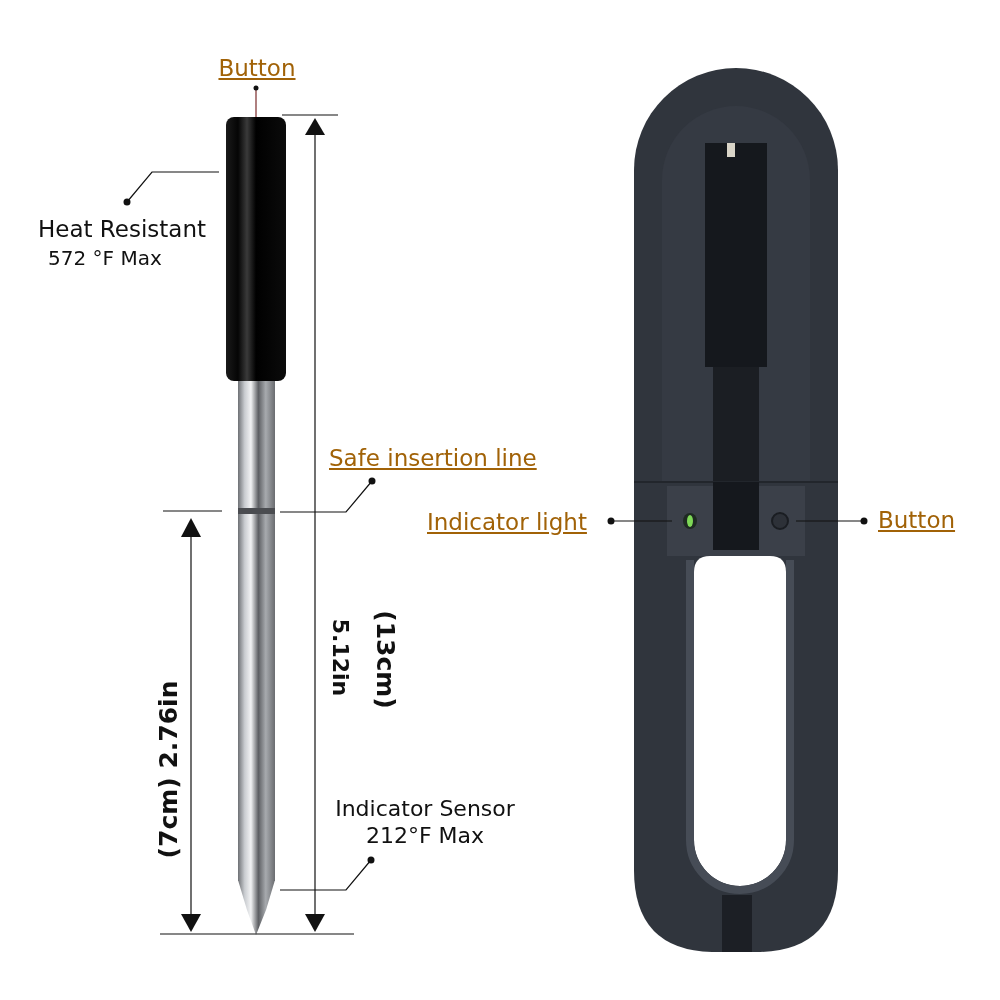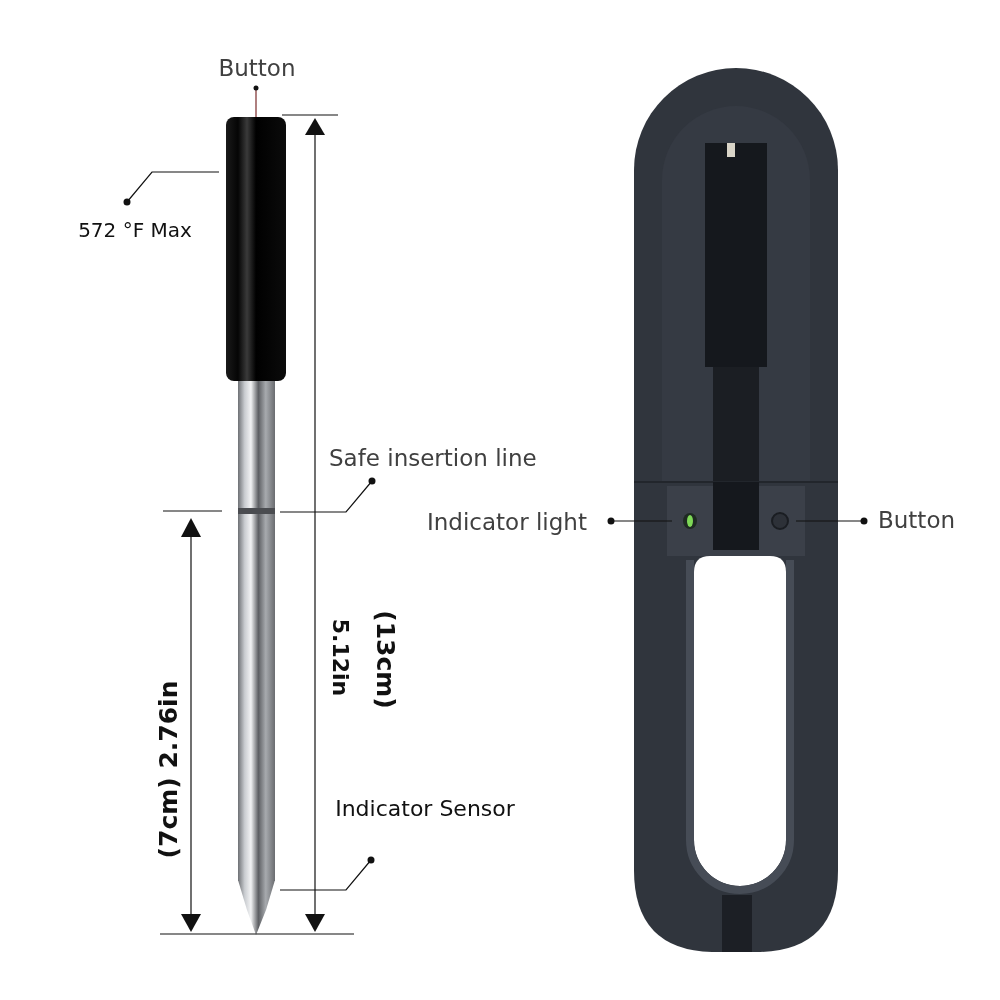--- a/index.html
+++ b/index.html
@@ -1,18 +1,18 @@
 <!DOCTYPE html>
 <html><head>
   <meta charset="utf-8">
   <style>
     html, body { margin:0; padding:0; background:#ffffff; }
     body { width:1000px; height:1000px; position:relative; overflow:hidden; font-family:"DejaVu Sans","Liberation Sans",sans-serif; color:#111; }
     .abs { position:absolute; }
-    .label { position:absolute; font-size:23px; line-height:28px; color:#404040; white-space:nowrap; }
+    .label { position:absolute; font-size:23px; line-height:28px; color:#a16207; white-space:nowrap;text-decoration:underline; }
     .center { text-align:center; }
     svg.overlay { position:absolute; left:0; top:0; }
     .vtext { position:absolute; font-weight:bold; font-size:25px; color:#111; white-space:nowrap; transform-origin:center center; }
   </style>
 </head>
 <body>
 
 <svg class="overlay" width="1000" height="1000" viewBox="0 0 1000 1000">
   <defs>
     <linearGradient id="steel" x1="0" x2="1" y1="0" y2="0">
@@ -86,27 +86,29 @@
 
   <line x1="611" y1="521" x2="672" y2="521" stroke="#111" stroke-width="1.2"></line>
   <circle cx="611" cy="521" r="3.5" fill="#111"></circle>
   <line x1="796" y1="521" x2="864" y2="521" stroke="#111" stroke-width="1.2"></line>
   <circle cx="864" cy="521" r="3.5" fill="#111"></circle>
 </svg>
 
 <div class="label center" style="left:206px; top:54px; width:102px;">Button</div>
 
 <div class="abs center" style="left:22px; top:215px; width:200px;">
-  <div style="font-size:20px; line-height:30px; text-align:center; padding-left:26px;">572 °F Max</div>
+  <div style="font-size:23px; line-height:28px;">Heat Resistant</div>
+  <div style="font-size:20px; line-height:30px; text-align:left; padding-left:26px;">572 °F Max</div>
 </div>
 
 <div class="label" style="left:329px; top:444px;">Safe insertion line</div>
 
 <div class="vtext" style="left:300px; top:645px; width:170px; text-align:center; transform:rotate(90deg);">(13cm)</div>
 <div class="vtext" style="left:255px; top:645px; width:170px; text-align:center; font-size:22px; transform:rotate(90deg);">5.12in</div>
 <div class="vtext" style="left:58px; top:755px; width:220px; text-align:center; transform:rotate(-90deg);">(7cm) 2.76in</div>
 
 <div class="abs center" style="left:325px; top:795px; width:200px;">
   <div style="font-size:22px; line-height:27px;">Indicator Sensor</div>
+  <div style="font-size:22px; line-height:27px;">212°F Max</div>
 </div>
 
 <div class="label" style="left:427px; top:508px;">Indicator light</div>
 <div class="label" style="left:878px; top:506px;">Button</div>
 
 </body></html>

